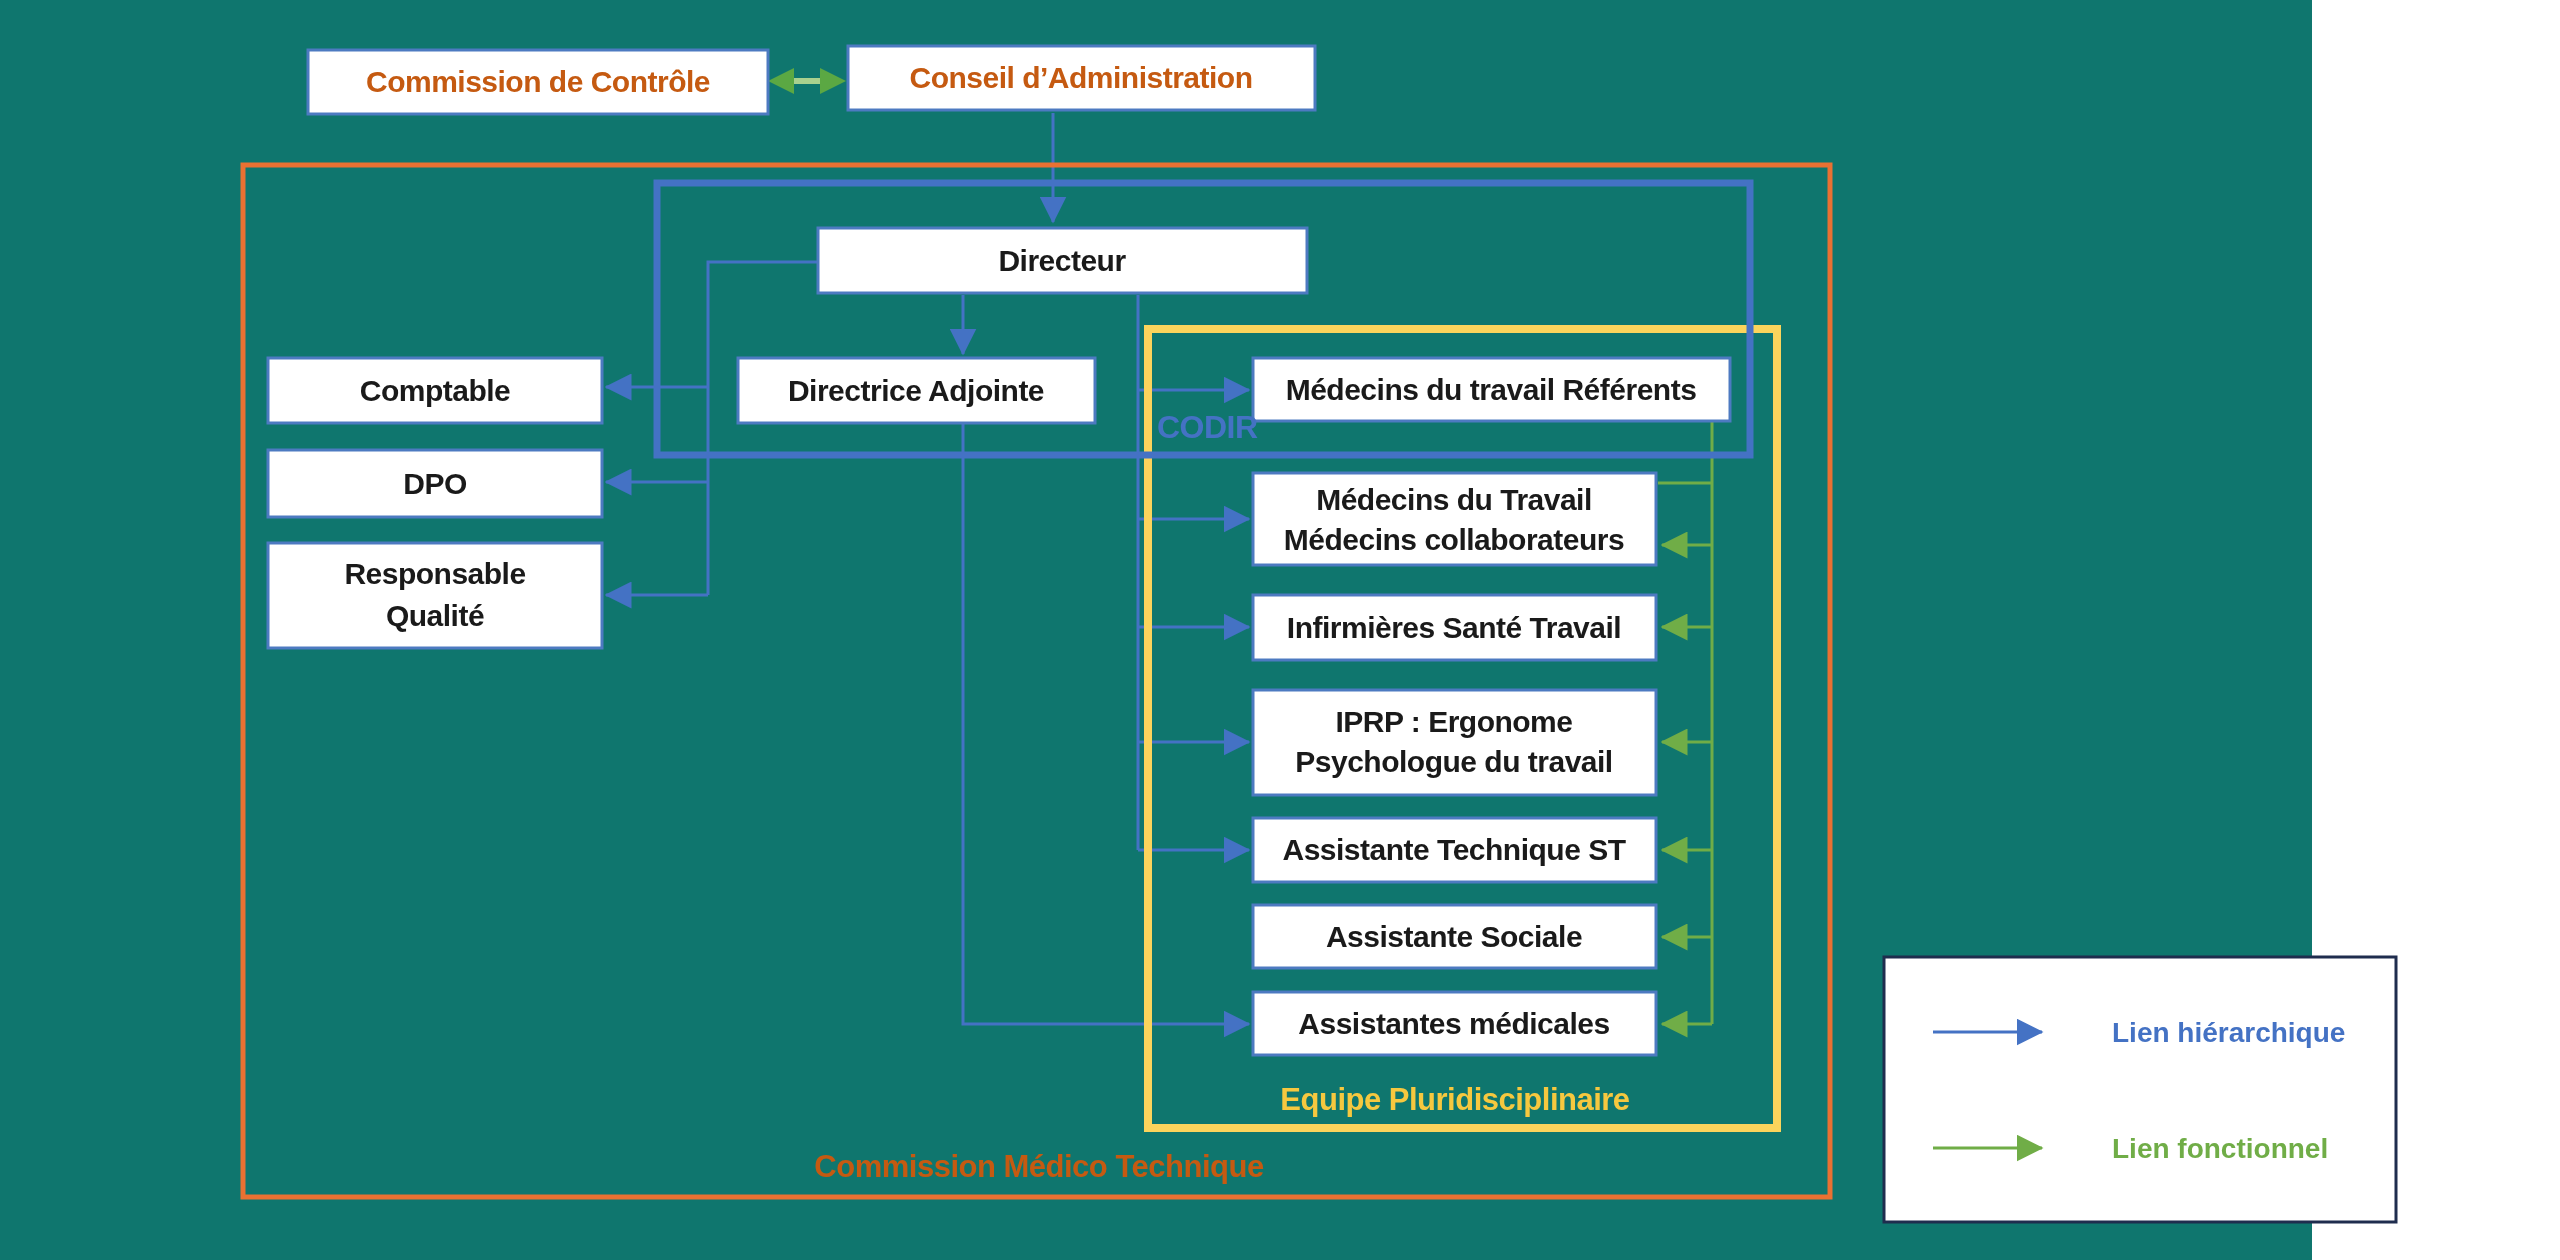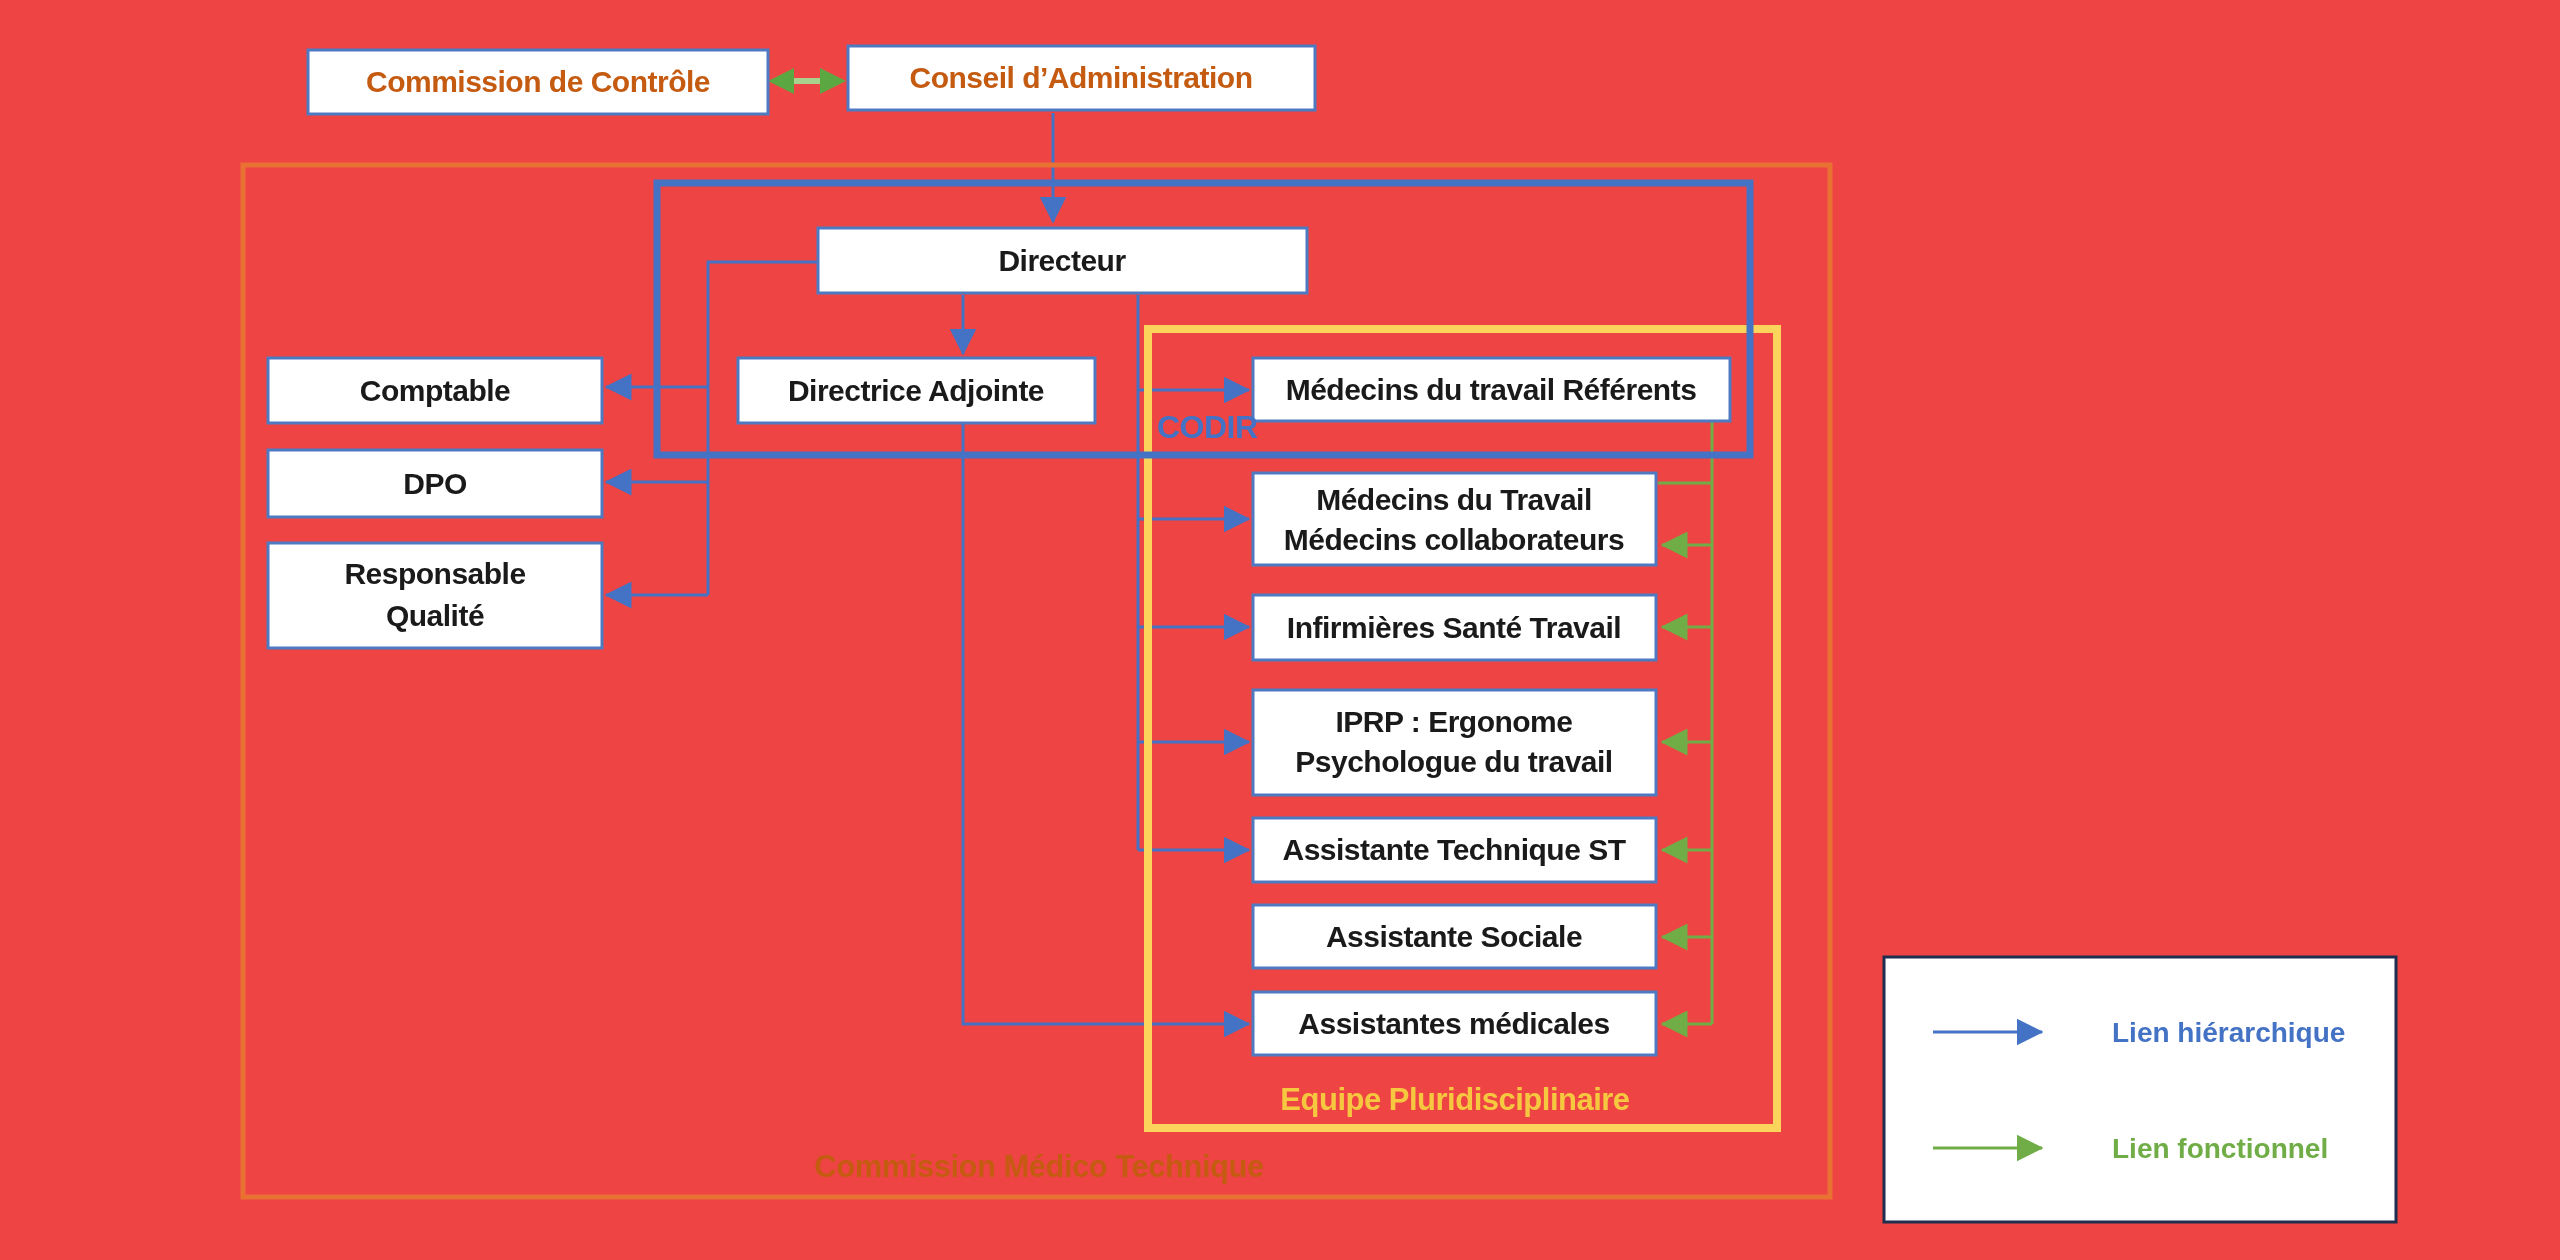--- a/index.html
+++ b/index.html
@@ -5,23 +5,23 @@
   html, body {
     margin: 0;
     padding: 0;
     background: #ffffff;
     width: 2560px;
     height: 1260px;
     overflow: hidden;
   }
   .stage {
     position: relative;
-    width: 2560px;
+    width: 2312px;
     height: 1260px;
-    background: #ef4444;
+    background: #0f766e;
   }
   svg { display: block; }
 
   
   .node-box { fill: #ffffff; stroke: #4d7ac1; stroke-width: 3; }
   .top-box  { fill: #ffffff; stroke: #4d7ac1; stroke-width: 3; }
 
   
   .frame-orange { fill: none; stroke: #E97132; stroke-width: 5; }
   .frame-yellow { fill: none; stroke: #FBD45C; stroke-width: 8; }

